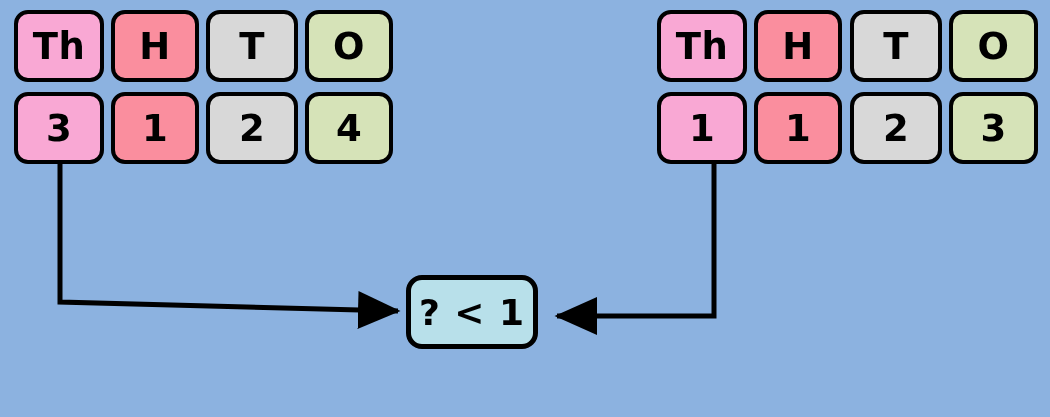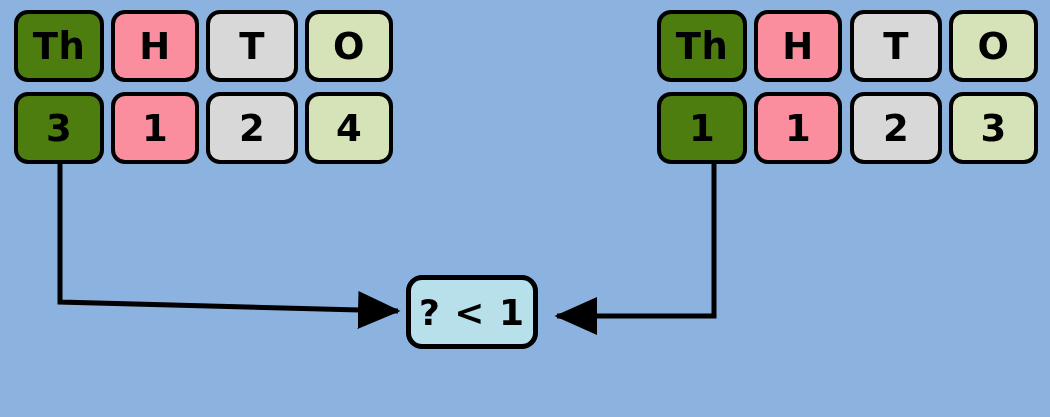--- a/index.html
+++ b/index.html
@@ -26,21 +26,21 @@
     border-radius: 14px;
     display: flex;
     align-items: center;
     justify-content: center;
     font-weight: bold;
     font-size: 37px;
     color: #000000;
     line-height: 1;
     letter-spacing: 0.5px;
   }
-  .c-blue  { background: #4d7c0f; text-align: center; }
+  .c-blue  { background: #f9a8d4; text-align: center; }
   .c-pink  { background: #fa8e9e; }
   .c-gray  { background: #d8d8d8; }
   .c-green { background: #d6e3b8; }
 
   .compare-box {
     position: absolute;
     box-sizing: border-box;
     border: 5px solid #000000;
     border-radius: 16px;
     display: flex;

